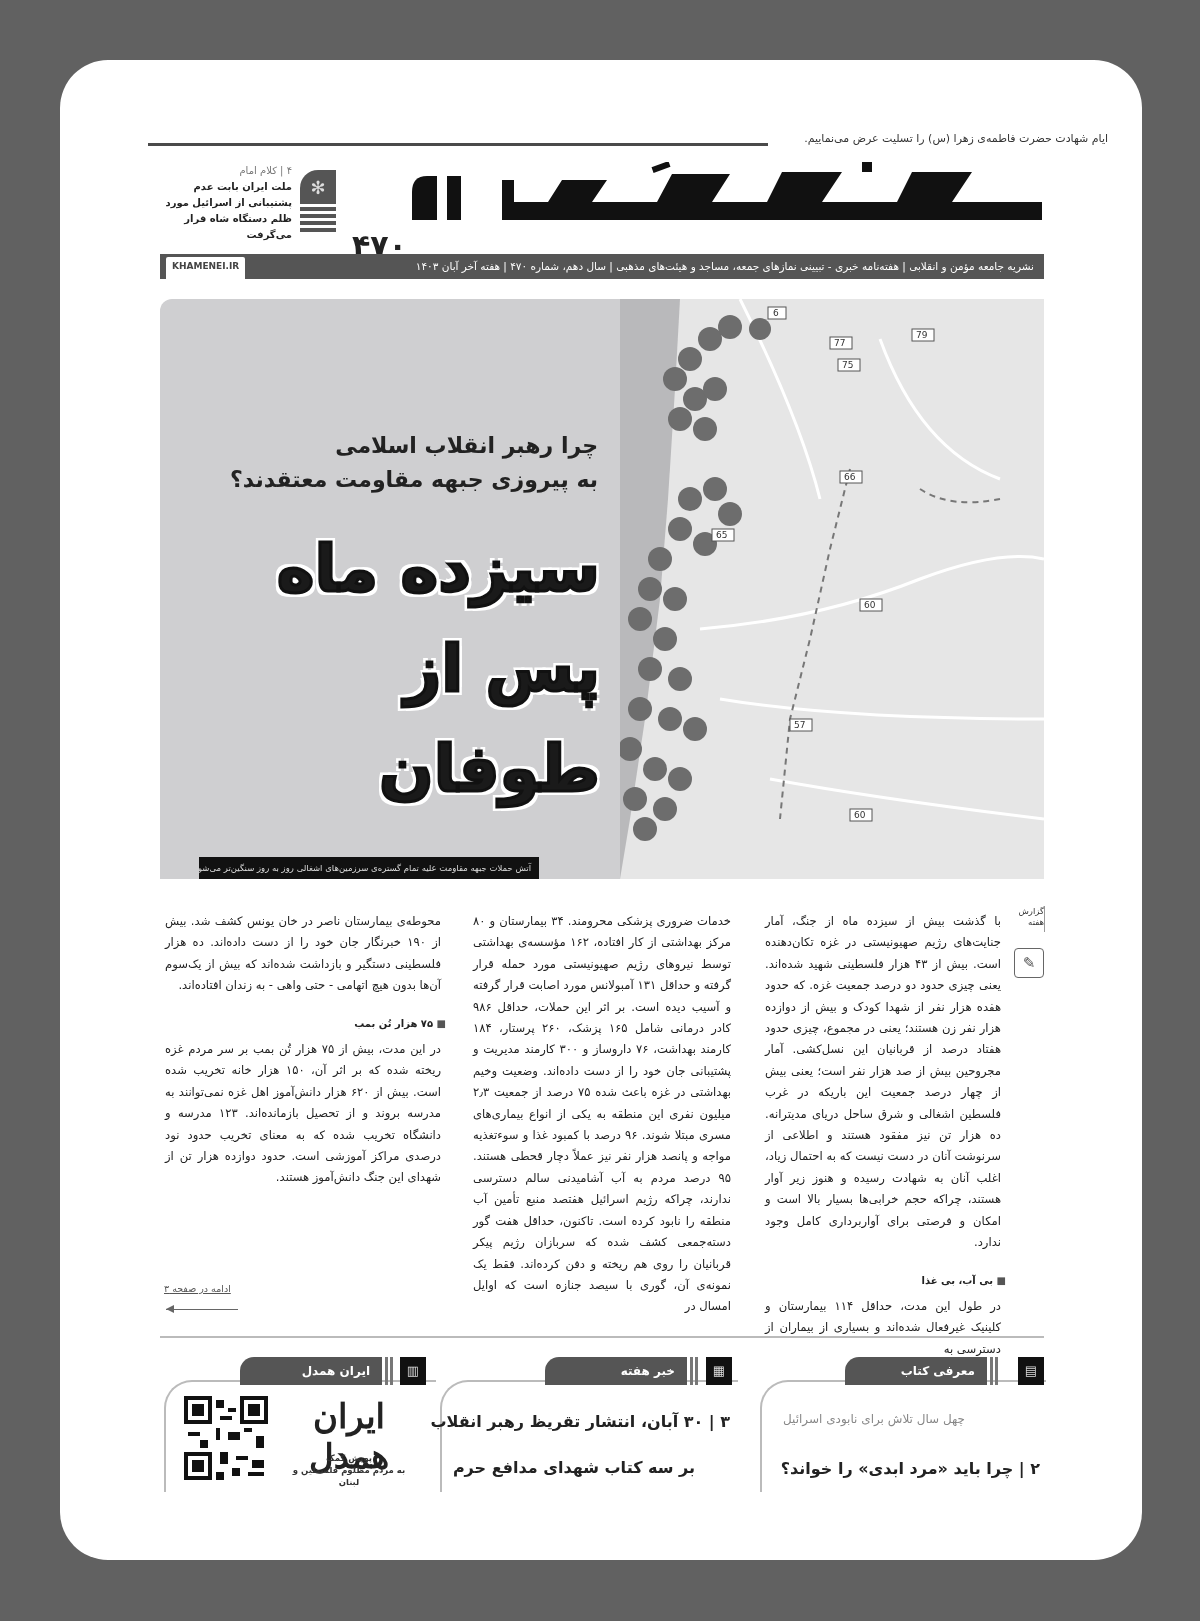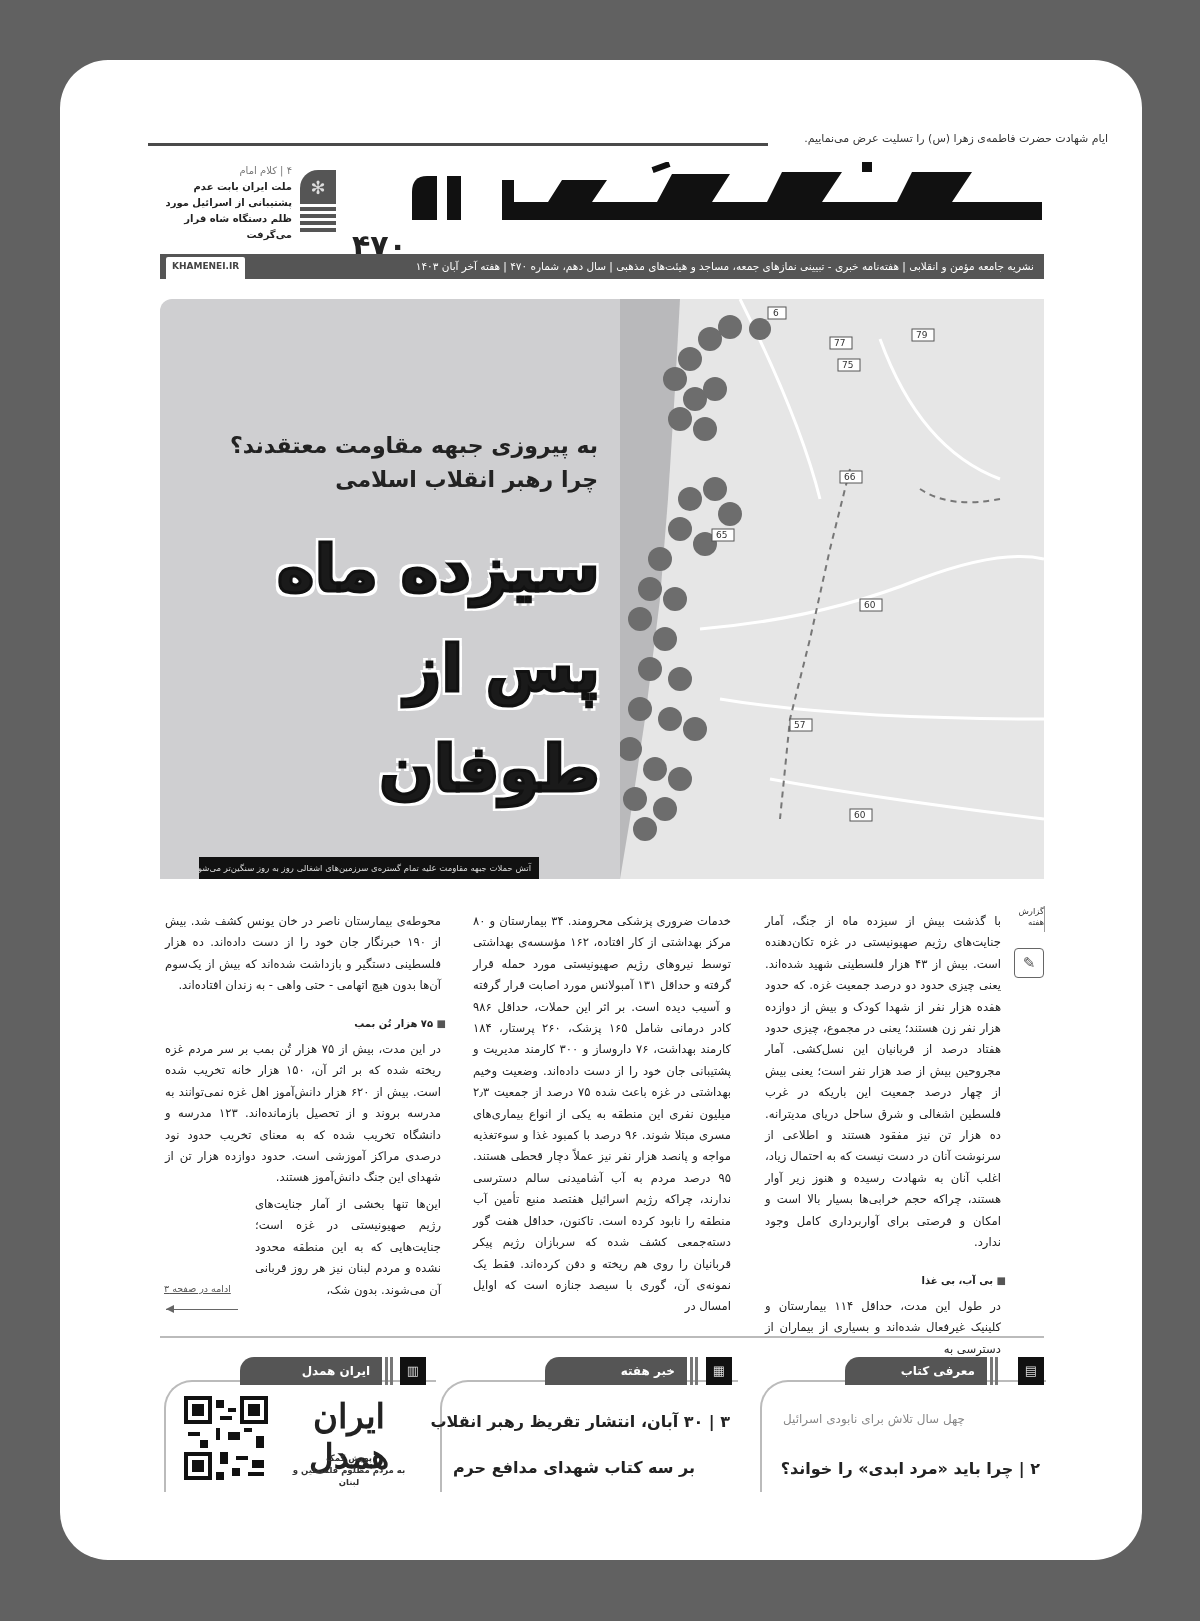--- a/index.html
+++ b/index.html
@@ -144,22 +144,22 @@
         <rect x="240" y="300" width="22" height="12" fill="#fff" stroke="#555"></rect>
           <text x="244" y="309">60</text>
         <rect x="170" y="420" width="22" height="12" fill="#fff" stroke="#555"></rect>
           <text x="174" y="429">57</text>
         <rect x="230" y="510" width="22" height="12" fill="#fff" stroke="#555"></rect>
           <text x="234" y="519">60</text>
       </g>
     </svg>
   </div>
   <div class="hero-sub rtl">
+    <div>چرا رهبر انقلاب اسلامی</div>
     <div>به پیروزی جبهه مقاومت معتقدند؟</div>
-    <div>چرا رهبر انقلاب اسلامی</div>
   </div>
   <div class="hero-title rtl">
     <div>سیزده ماه</div>
     <div>پس از طوفان</div>
   </div>
   <div class="caption rtl">آتش حملات جبهه مقاومت علیه تمام گستره‌ی سرزمین‌های اشغالی روز به روز سنگین‌تر می‌شود</div>
 </div>
 
 <div class="label-report rtl">گزارش هفته</div>
 <div class="pen-box">✎</div>
@@ -171,21 +171,20 @@
 </div>
 
 <div class="col" style="left:468px; width:268px;">
   <p>خدمات ضروری پزشکی محرومند. ۳۴ بیمارستان و ۸۰ مرکز بهداشتی از کار افتاده، ۱۶۲ مؤسسه‌ی بهداشتی توسط نیروهای رژیم صهیونیستی مورد حمله قرار گرفته و حداقل ۱۳۱ آمبولانس مورد اصابت قرار گرفته و آسیب دیده است. بر اثر این حملات، حداقل ۹۸۶ کادر درمانی شامل ۱۶۵ پزشک، ۲۶۰ پرستار، ۱۸۴ کارمند بهداشت، ۷۶ داروساز و ۳۰۰ کارمند مدیریت و پشتیبانی جان خود را از دست داده‌اند. وضعیت وخیم بهداشتی در غزه باعث شده ۷۵ درصد از جمعیت ۲٫۳ میلیون نفری این منطقه به یکی از انواع بیماری‌های مسری مبتلا شوند. ۹۶ درصد با کمبود غذا و سوءتغذیه مواجه و پانصد هزار نفر نیز عملاً دچار قحطی هستند. ۹۵ درصد مردم به آب آشامیدنی سالم دسترسی ندارند، چراکه رژیم اسرائیل هفتصد منبع تأمین آب منطقه را نابود کرده است. تاکنون، حداقل هفت گور دسته‌جمعی کشف شده که سربازان رژیم پیکر قربانیان را روی هم ریخته و دفن کرده‌اند. فقط یک نمونه‌ی آن، گوری با سیصد جنازه است که اوایل امسال در</p>
 </div>
 
 <div class="col" style="left:160px; width:286px;">
   <p>محوطه‌ی بیمارستان ناصر در خان یونس کشف شد. بیش از ۱۹۰ خبرنگار جان خود را از دست داده‌اند. ده هزار فلسطینی دستگیر و بازداشت شده‌اند که بیش از یک‌سوم آن‌ها بدون هیچ اتهامی - حتی واهی - به زندان افتاده‌اند.</p>
   <div class="sub">۷۵ هزار تُن بمب</div>
   <p>در این مدت، بیش از ۷۵ هزار تُن بمب بر سر مردم غزه ریخته شده که بر اثر آن، ۱۵۰ هزار خانه تخریب شده است. بیش از ۶۲۰ هزار دانش‌آموز اهل غزه نمی‌توانند به مدرسه بروند و از تحصیل بازمانده‌اند. ۱۲۳ مدرسه و دانشگاه تخریب شده که به معنای تخریب حدود نود درصدی مراکز آموزشی است. حدود دوازده هزار تن از شهدای این جنگ دانش‌آموز هستند.</p>
-  <p style="padding-left:90px;">این‌ها تنها بخشی از آمار جنایت‌های رژیم صهیونیستی در غزه است؛ جنایت‌هایی که به این منطقه محدود نشده و مردم لبنان نیز هر روز قربانی آن می‌شوند. بدون شک،</p>
 </div>
 <div class="continue rtl">ادامه در صفحه ۳</div>
 <div class="arrow"></div>
 
 <div class="hr2"></div>
 
 <div class="box" style="left:760px; width:284px;"></div>
 <div class="tab rtl" style="left:845px; width:142px;">معرفی کتاب</div>
 <div class="tabbar" style="left:990px;"></div>
 <div class="tabbar" style="left:995px;"></div>

